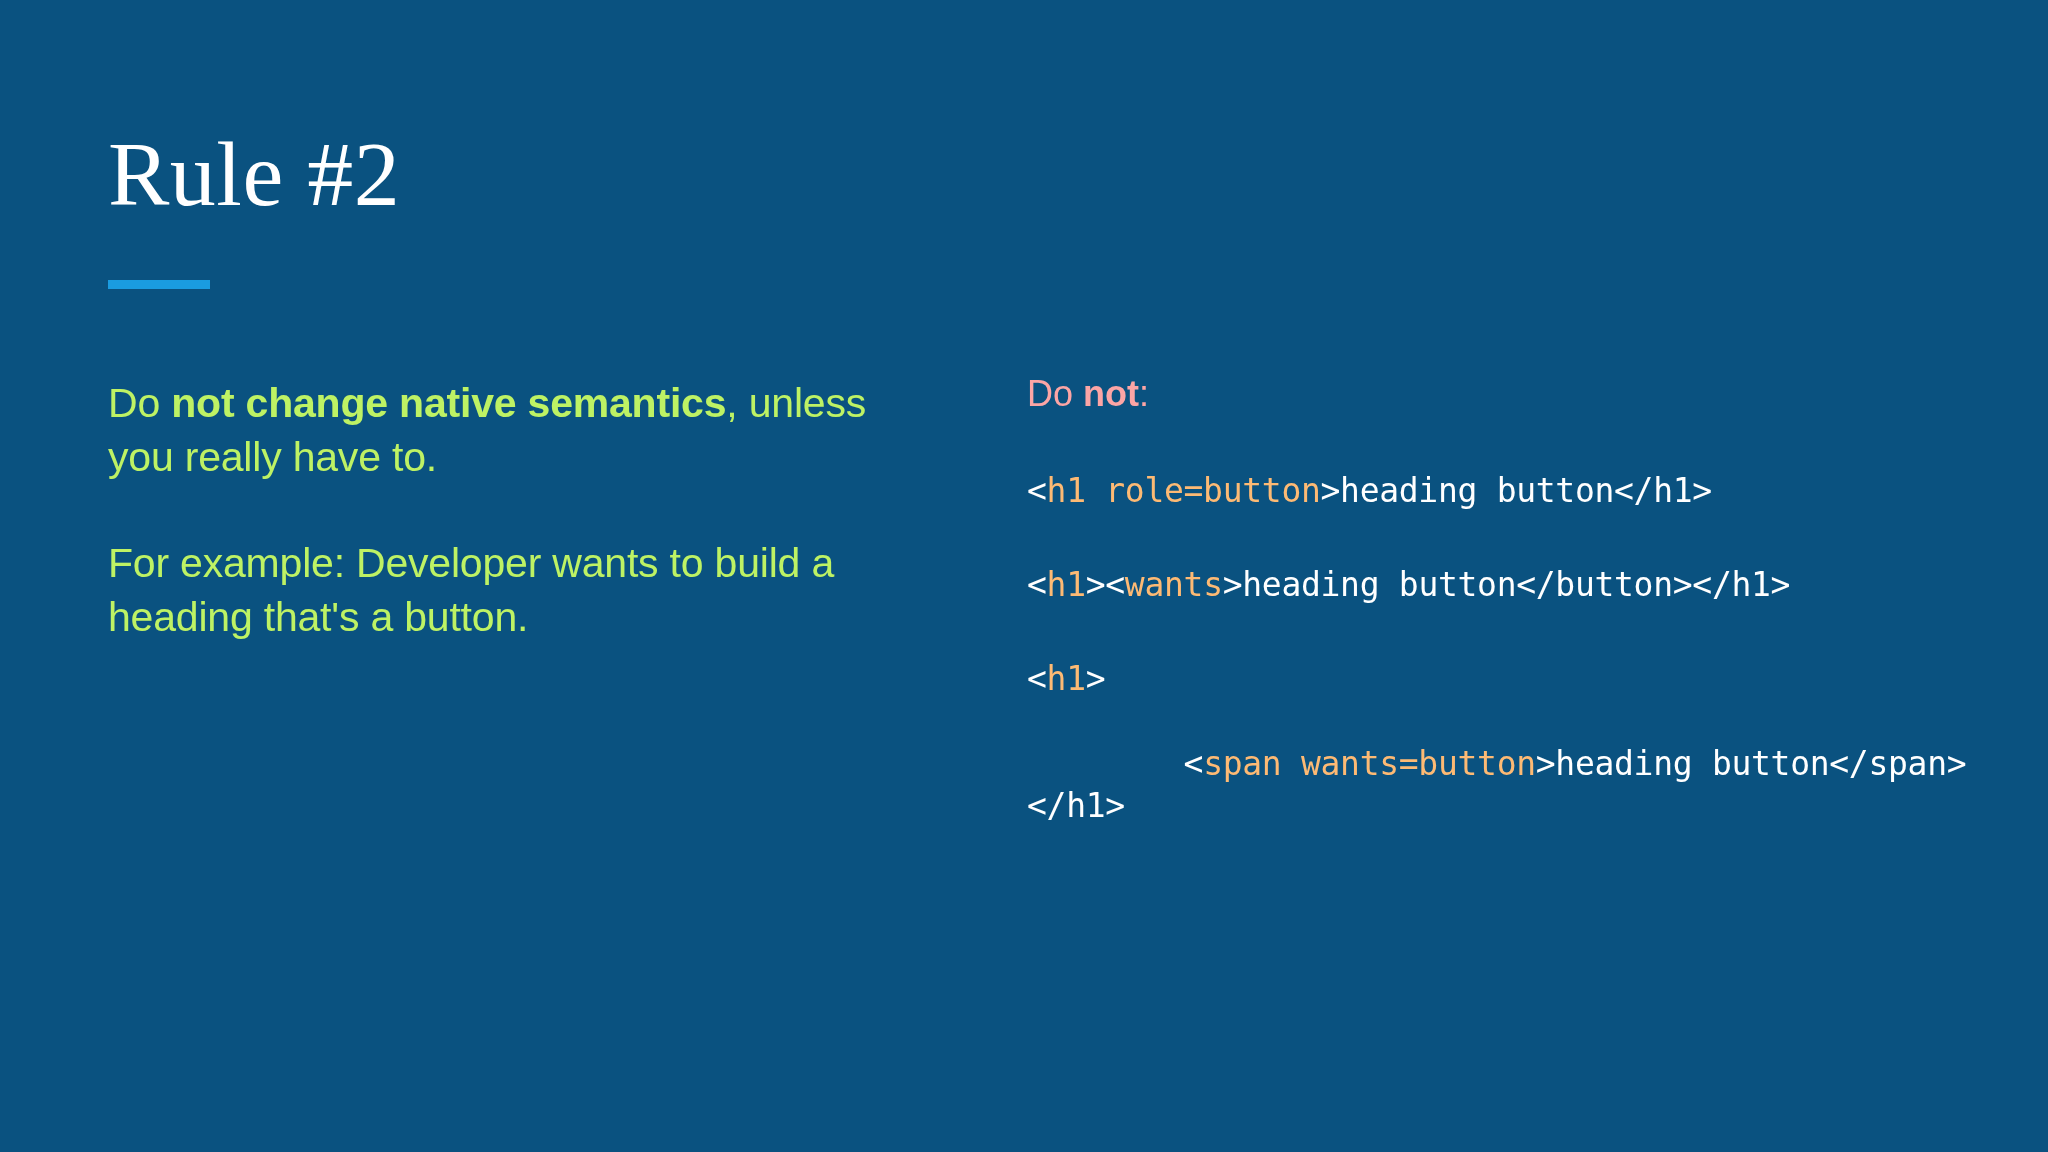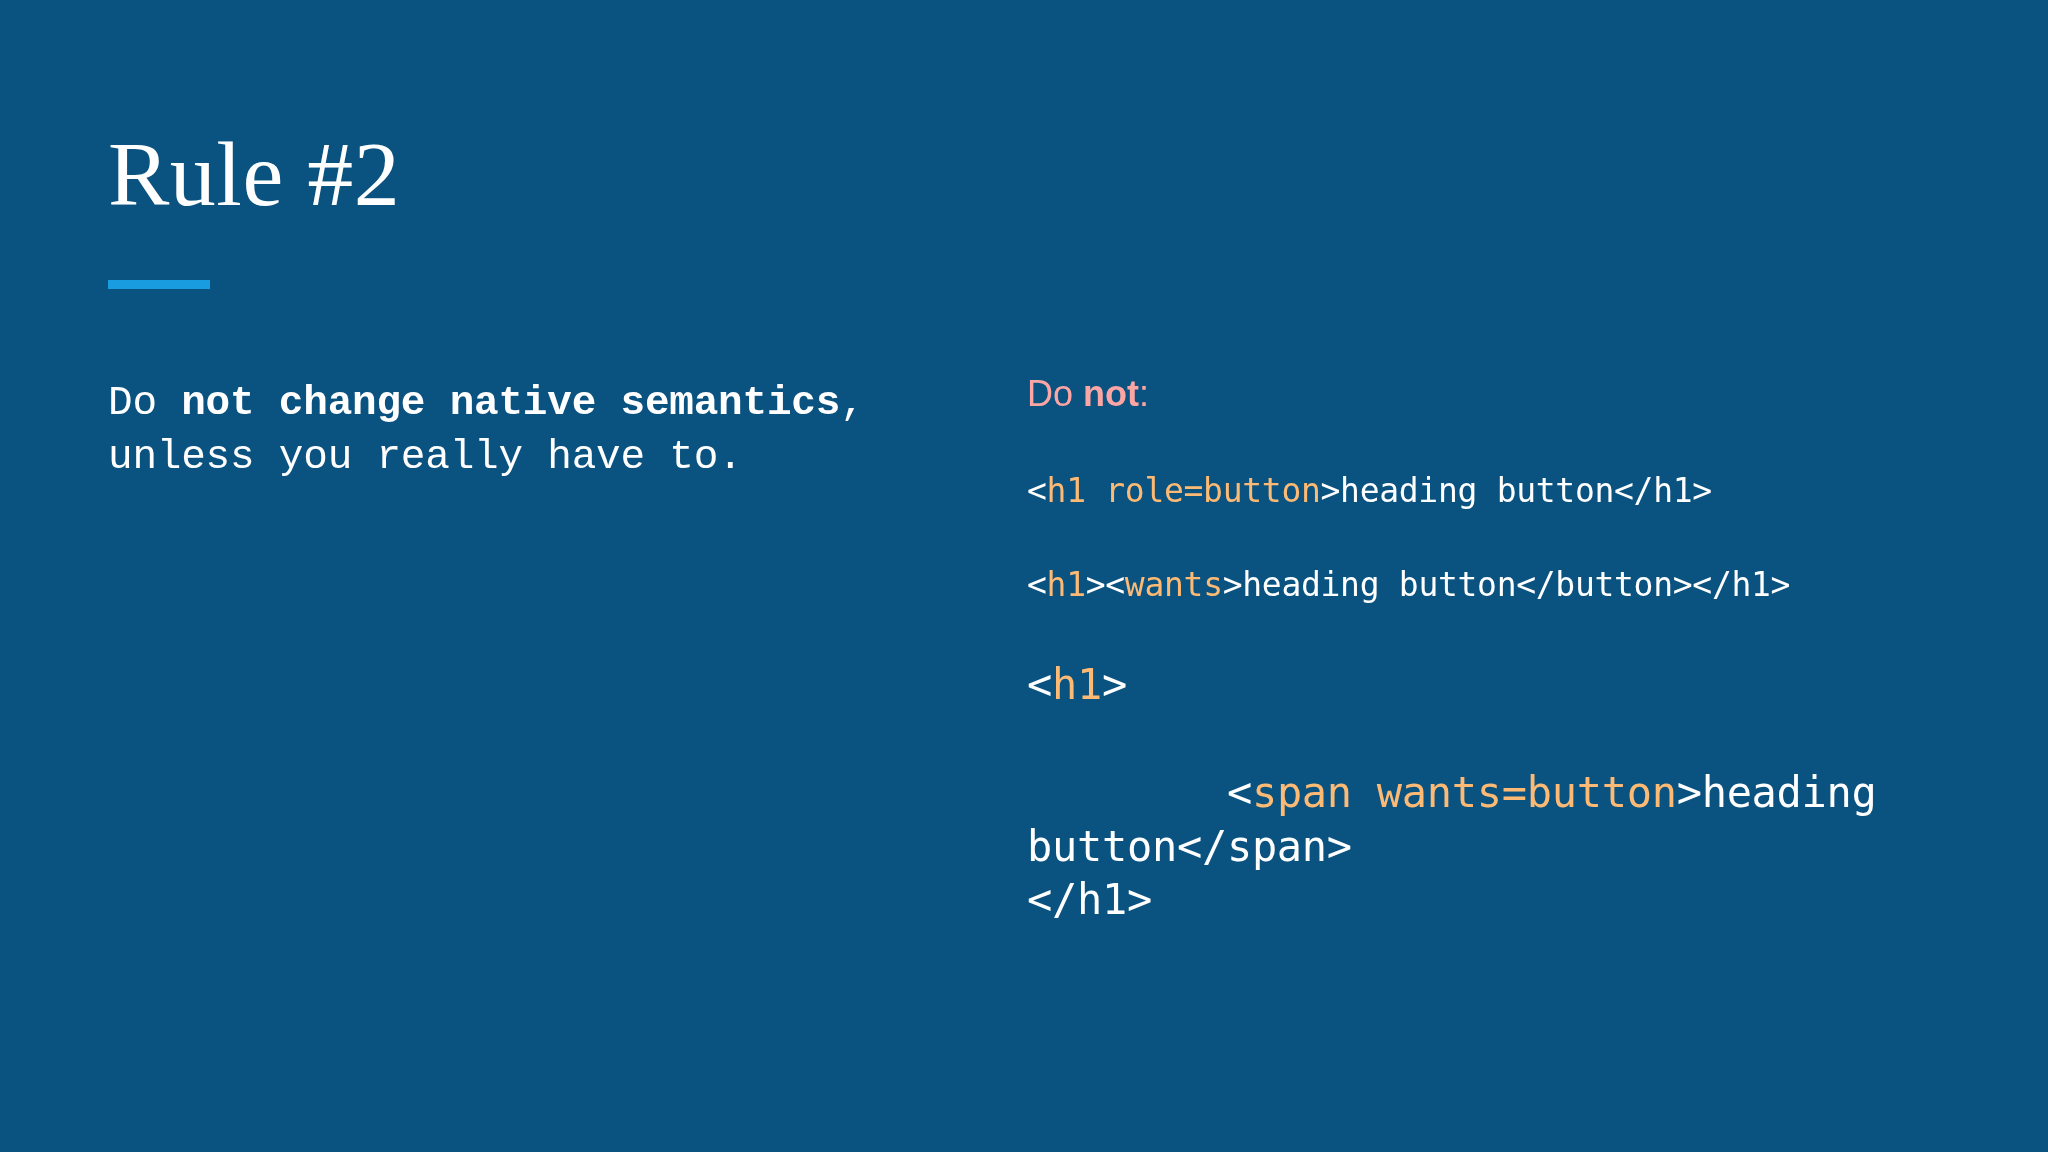--- a/index.html
+++ b/index.html
@@ -49,24 +49,24 @@
   }
 
   
   .left-col {
     position: absolute;
     left: 108px;
     top: 360px;
     width: 800px;
   }
   .body-para {
-    font-family: Liberation Mono, monospace;
+    font-family: Liberation Sans, sans-serif;
     font-size: 41px;
     line-height: 1.32;
-    color: #ffffff;
+    color: #bef264;
     font-weight: 400;
     margin: 0 0 52px 0;
     letter-spacing: -0.2px;
   }
   .body-para strong {
     font-weight: 700;
   }
 
   
   .right-col {
@@ -90,21 +90,21 @@
     font-size: 33px;
     line-height: 1.28;
     color: #ffffff;
     margin: 0 0 52px 0;
     white-space: pre-wrap;
     word-break: break-word;
     letter-spacing: -0.3px;
   }
   .code-block {
     font-family: "DejaVu Sans Mono", "Liberation Mono", monospace;
-    font-size: 42px;
+    font-size: 33px;
     line-height: 1.28;
     color: #ffffff;
     margin: 0;
     white-space: pre-wrap;
     word-break: break-word;
     letter-spacing: -0.3px;
   }
   .tag {
     color: #fdba74;
   }
@@ -116,20 +116,21 @@
 
   <div class="title-block">
     <h1 class="slide-title">Rule #2</h1>
     <div class="accent-bar"></div>
   </div>
 
   <div class="left-col">
 
     <p class="body-para"><span>Do </span><strong>not change native semantics</strong><span>, unless you really have to.</span></p>
 
+    <p class="body-para">For example: Developer wants to build a heading that's a button.</p>
 
   </div>
 
   <div class="right-col">
 
     <p class="prose-line"><span>Do </span><strong>not</strong><span>:</span></p>
 
     <p class="code-line"><span>&lt;</span><span class="tag">h1 role=button</span><span>&gt;heading button&lt;/h1&gt;</span></p>
 
 

